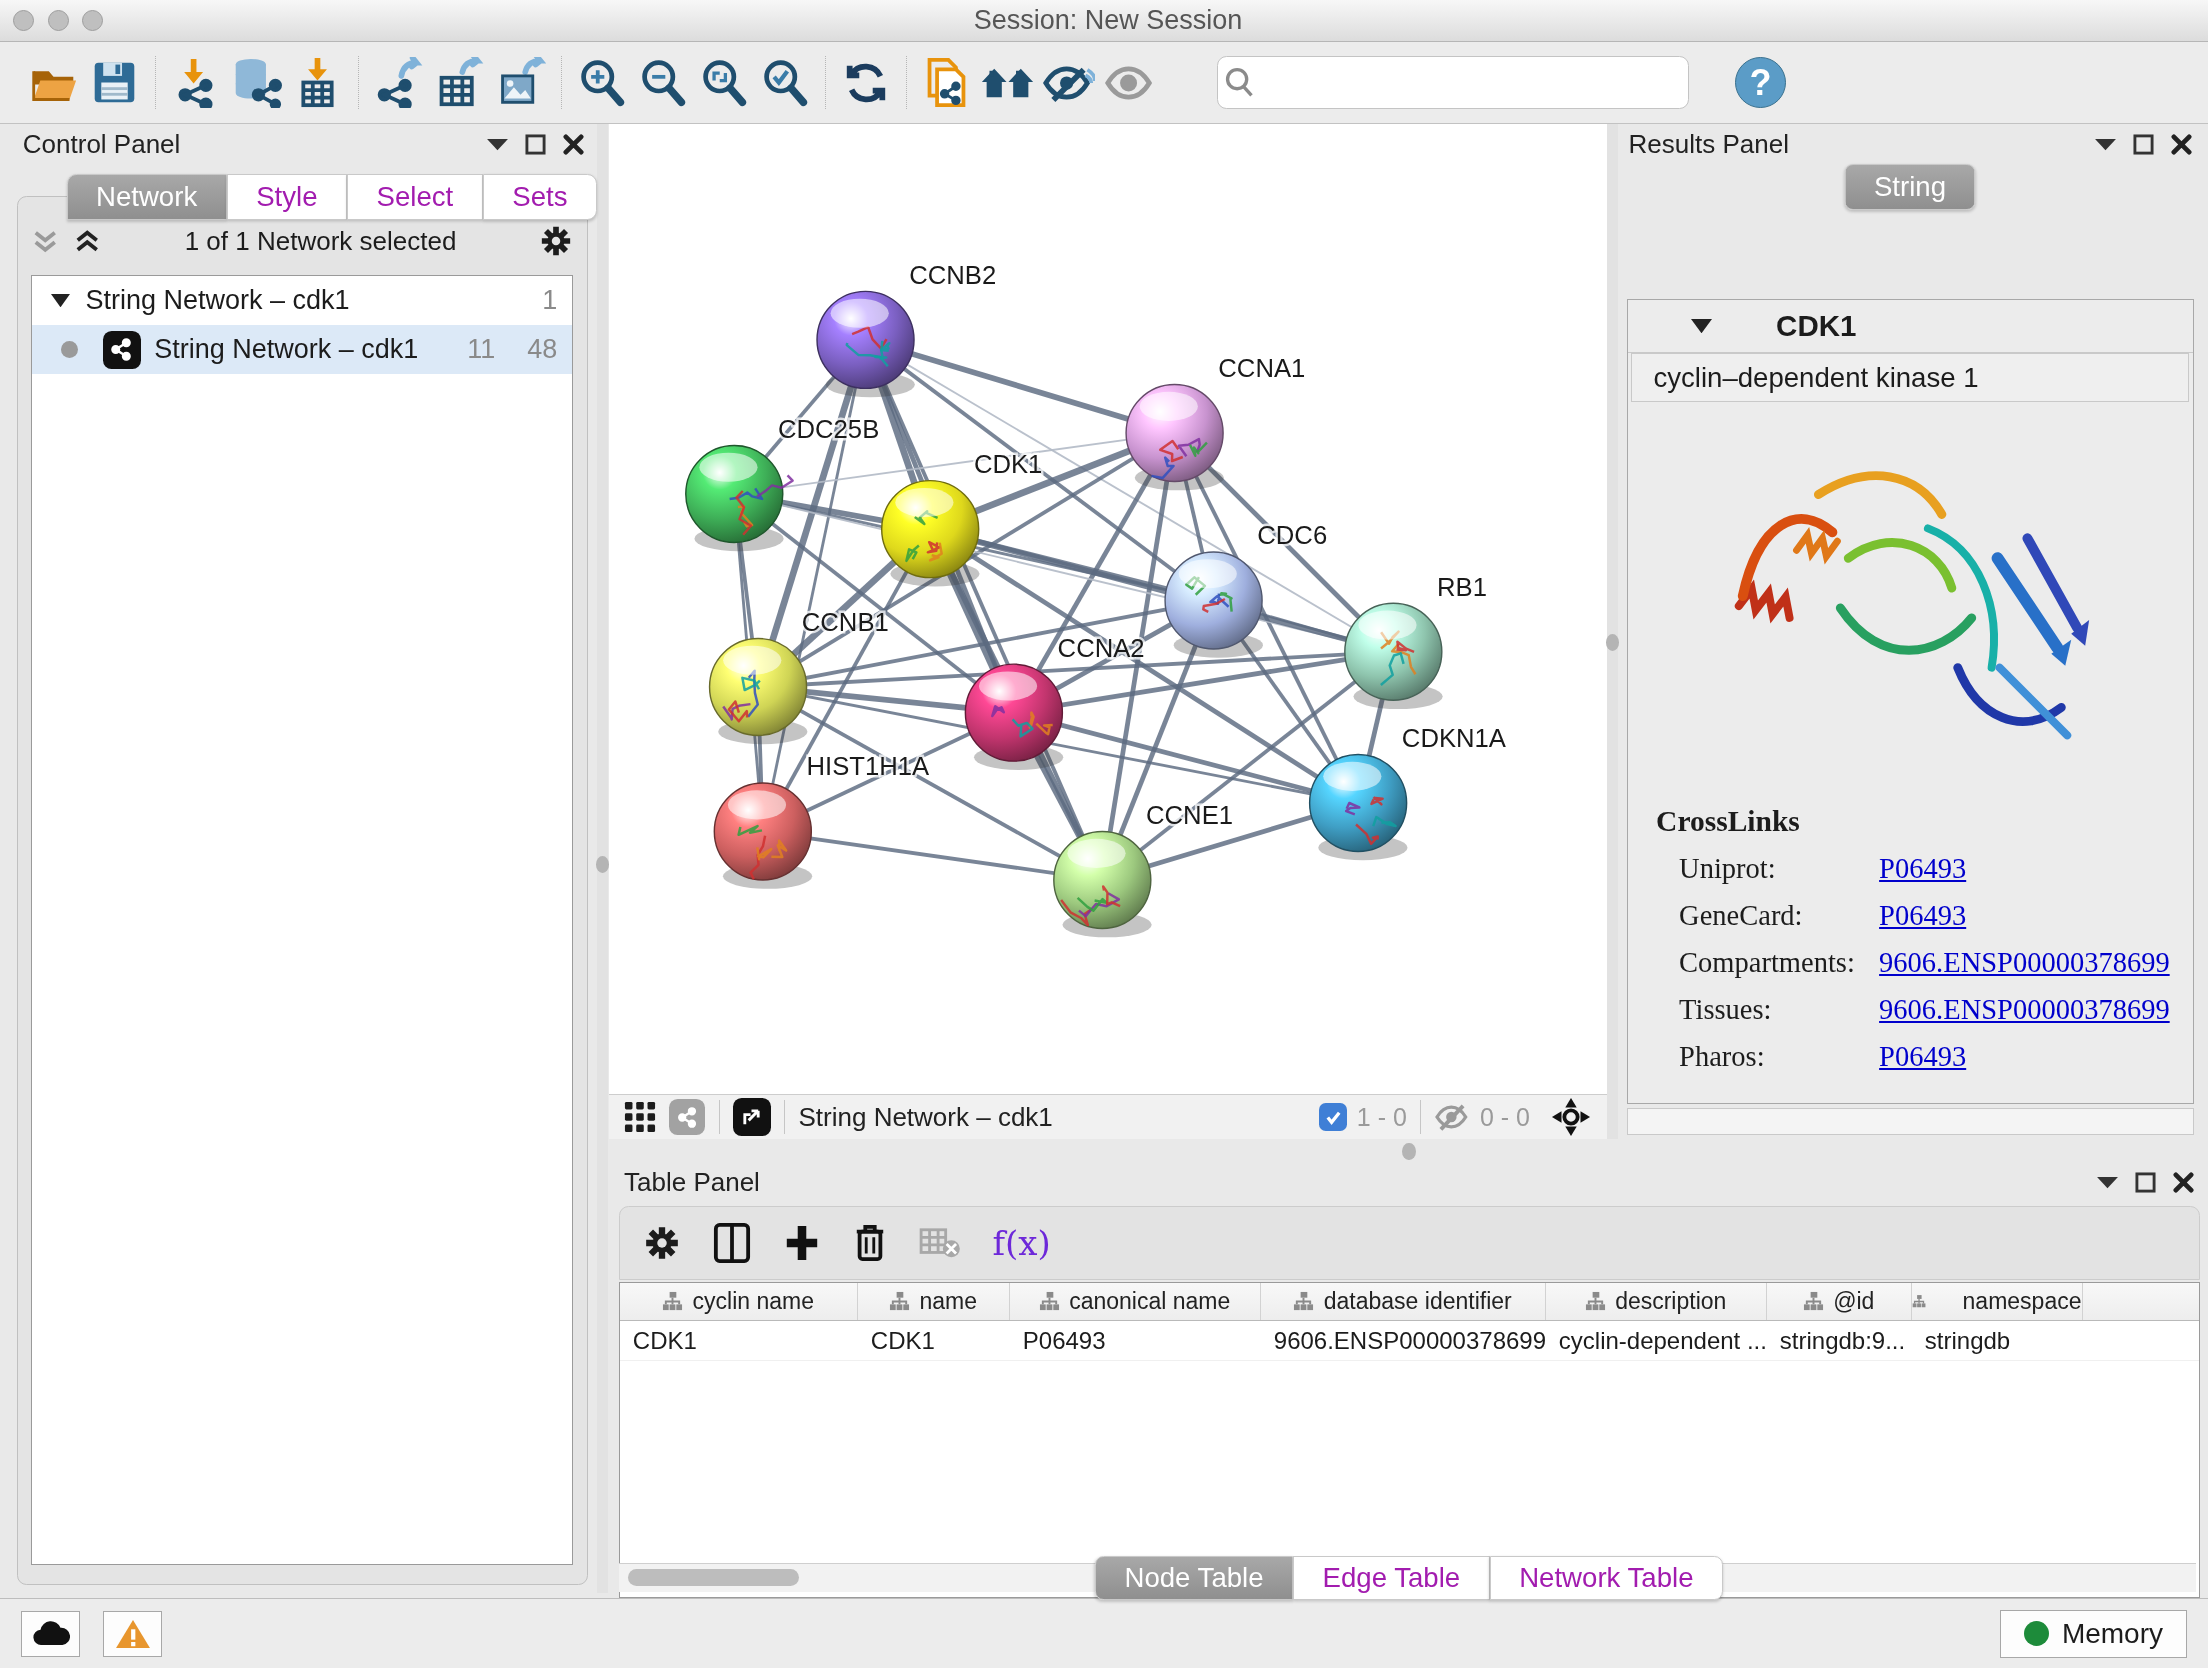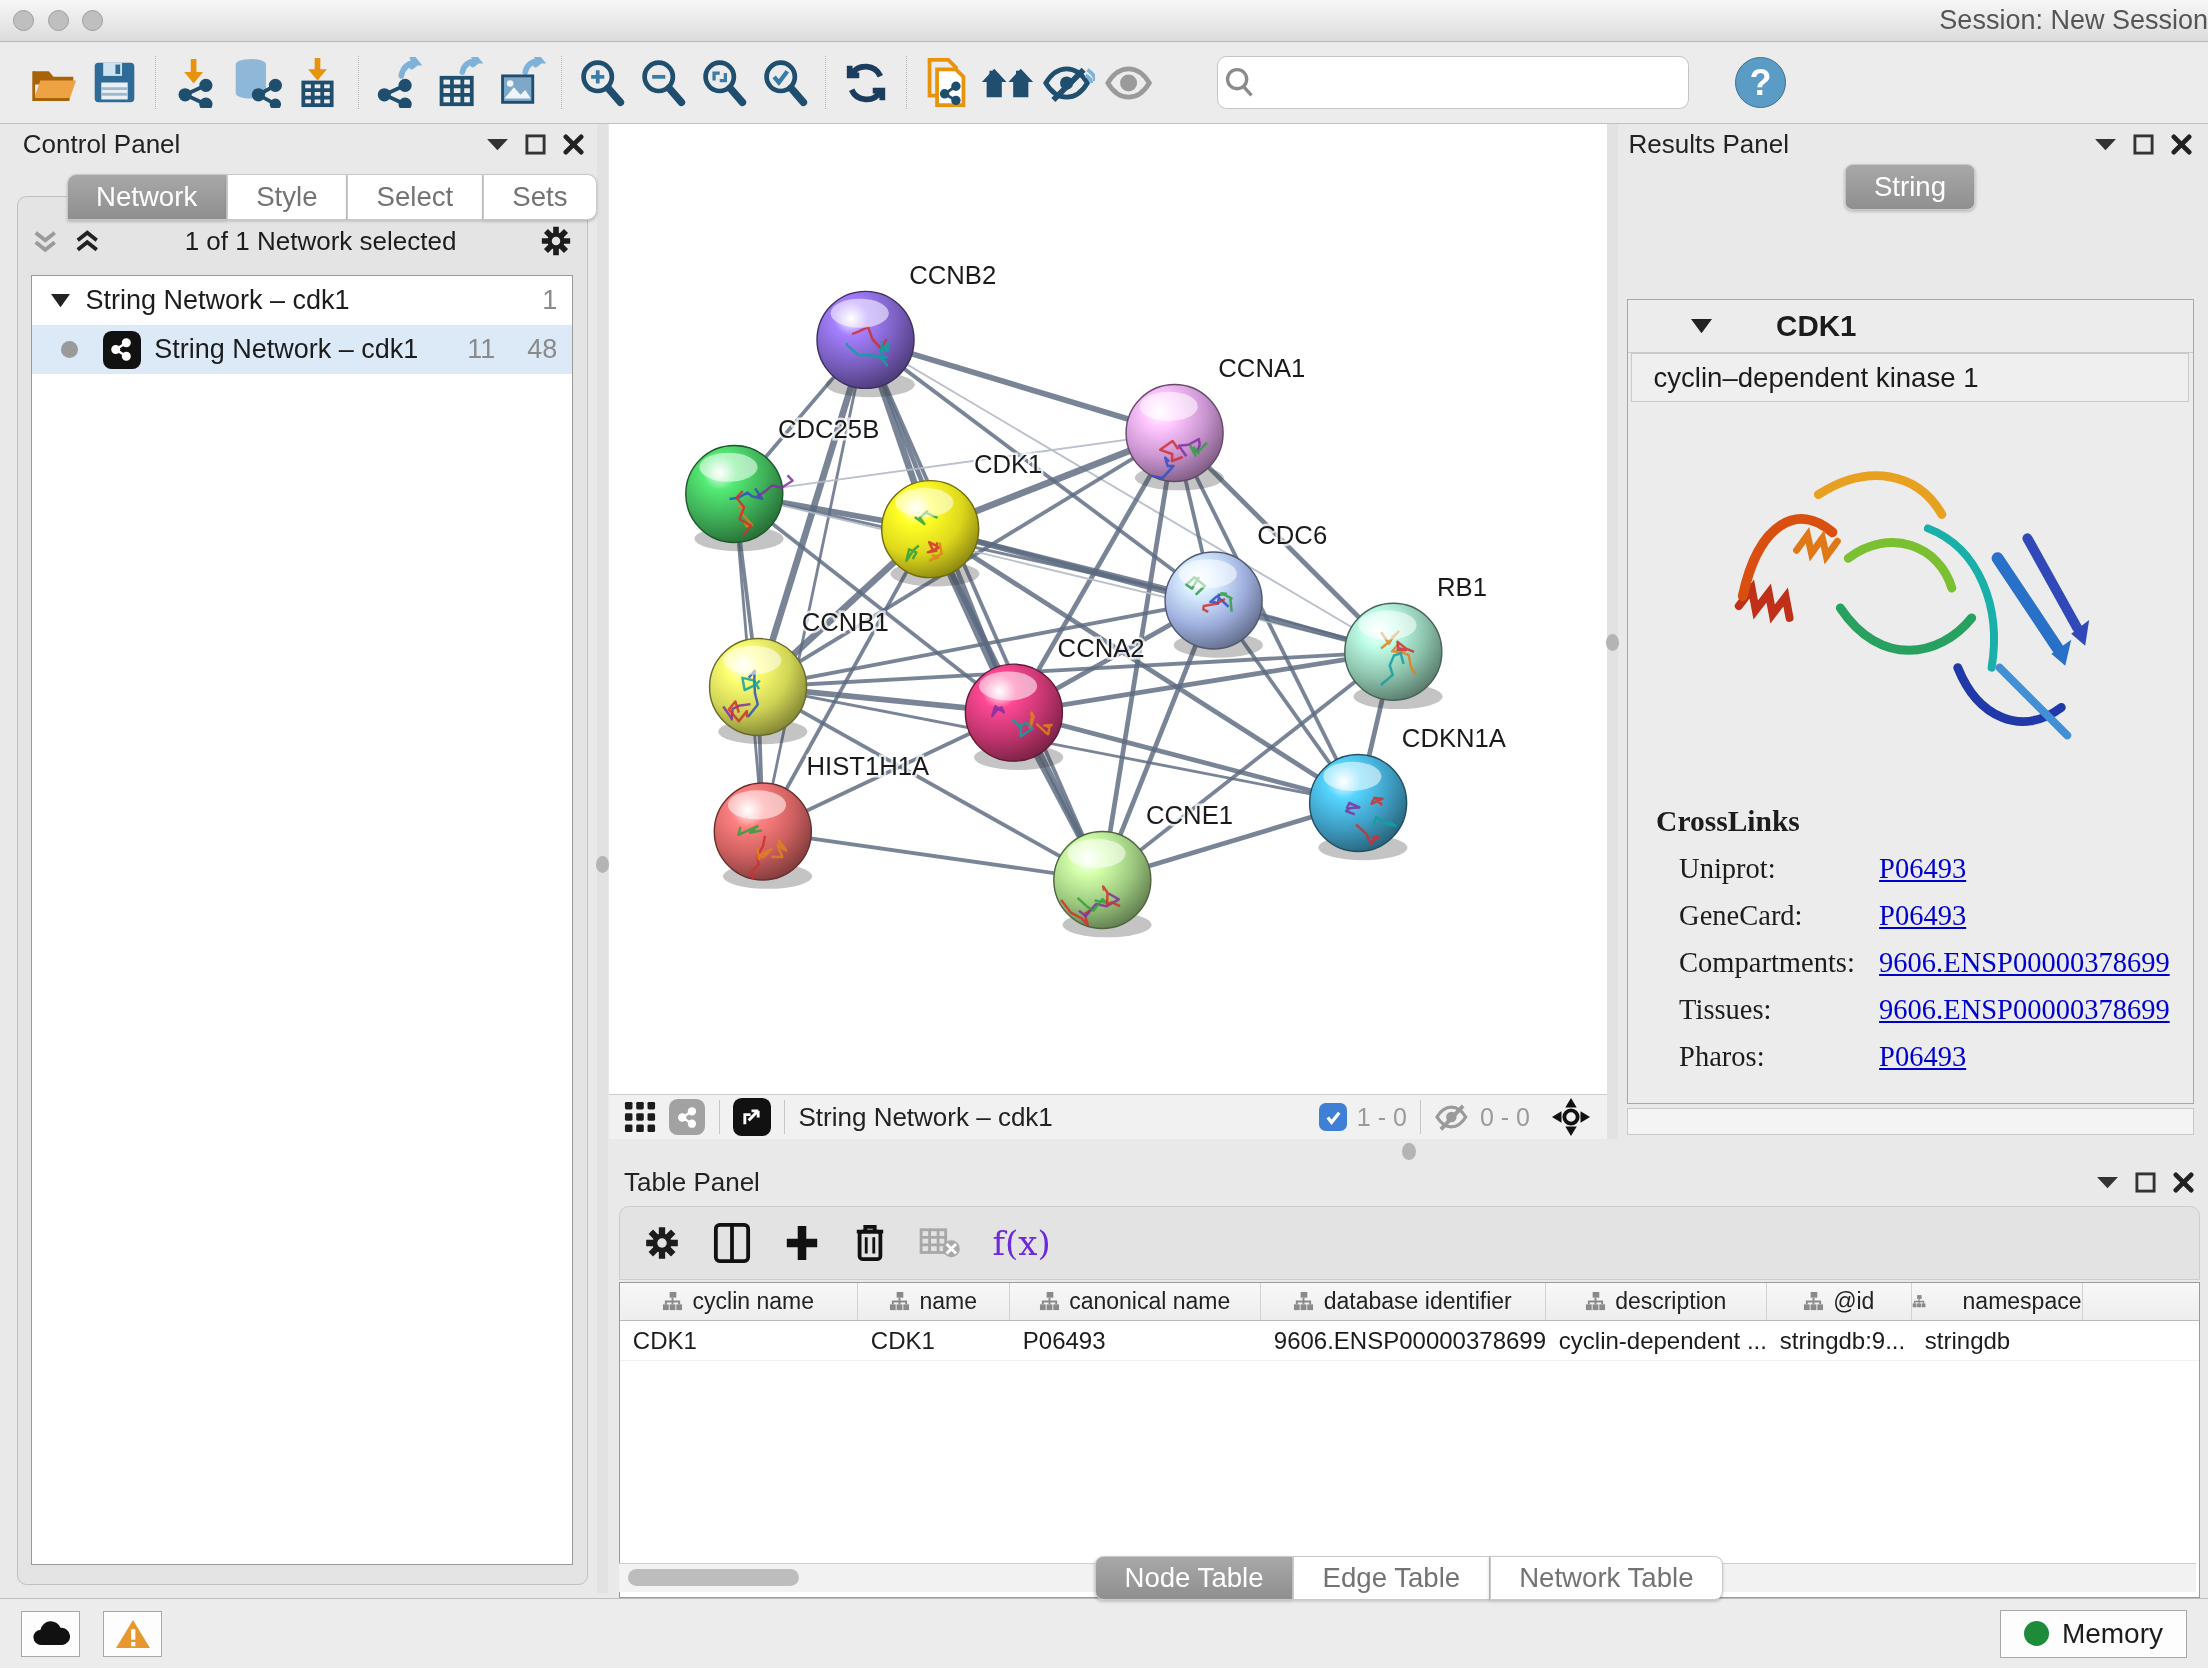--- a/index.html
+++ b/index.html
@@ -7,41 +7,41 @@
     font-family:"Liberation Sans", sans-serif; background:#e9e9e9; color:#1c1c1c; }
   .abs { position:absolute; }
   #window { position:relative; width:2208px; height:1668px; background:#e9e9e9; }
 
   
   #titlebar { left:0; top:0; width:2208px; height:42px;
     background:linear-gradient(#f7f7f7,#dcdcdc); border-bottom:1px solid #b6b6b6;
     display:flex; align-items:center; }
   .traffic { width:21px; height:21px; border-radius:50%; background:#bfbfbf;
     border:1px solid #9e9e9e; margin-left:13.3px; }
-  #window-title { position:absolute; left:8px; right:0; text-align:right;
+  #window-title { position:absolute; left:8px; right:0; text-align:center;
     font-size:27px; color:#555; }
 
   
   #toolbar { left:0; top:42px; width:2208px; height:82px; background:#ececec;
     border-bottom:1px solid #c2c2c2; display:flex; align-items:center; }
   .tbtn { width:61px; height:61px; display:flex; align-items:center; justify-content:center; }
   .tsep { width:0; height:53px; border-left:1.9px dotted #b5b5b5; margin:0 9.5px; }
   #search-wrap { margin-left:57px; width:472px; height:53px; background:#fff;
     border:1.9px solid #c4c4c4; border-radius:9.5px; display:flex; align-items:center; }
   #search-input { border:none; outline:none; font-size:25px; flex:1; height:100%;
     background:transparent; font-family:"Liberation Sans",sans-serif;}
   #help-btn { width:51px; height:51px; border-radius:50%; background:#5b9cc7;
     border:1.9px solid #39718f; color:#fff; font-size:36px; font-weight:bold;
     display:flex; align-items:center; justify-content:center; margin-left:46px; }
 
   
   .panel-header { height:36px; display:flex; align-items:center; font-size:26px; color:#222; }
   .ph-controls { margin-left:auto; display:flex; align-items:center; gap:17px; }
   .tab { height:46px; padding:0 28.5px; background:#fff; border:1px solid #c9c9c9;
-    display:flex; align-items:center; font-size:27.6px; color:#737373;
+    display:flex; align-items:center; font-size:27.6px; color:#a21caf;
     box-shadow:0 1.9px 2.9px rgba(0,0,0,.18); }
   .tab.active { background:linear-gradient(#a8a8a8,#8f8f8f); color:#fff; }
 
   
   #control-panel { left:9.5px; top:126px; width:588px; height:1465px; }
   #cp-tabs { position:absolute; left:57px; top:48px; display:flex; z-index:3; }
   #cp-tabs .tab:first-child { border-radius:9.5px 0 0 0; }
   #cp-tabs .tab:last-child { border-radius:0 9.5px 9.5px 0; }
   #cp-body { position:absolute; left:7.6px; top:70px; width:571px; height:1389px;
     background:#e4e4e4; border:1px solid #c0c0c0; border-radius:9.5px; }

